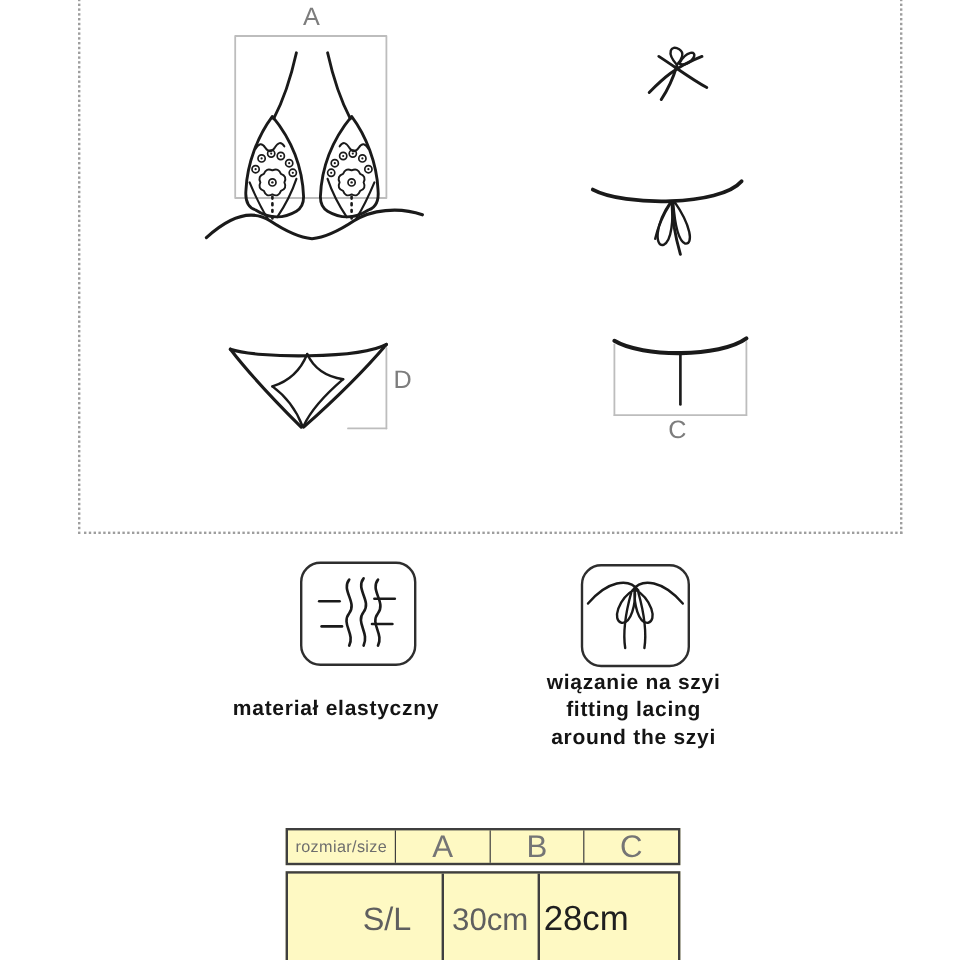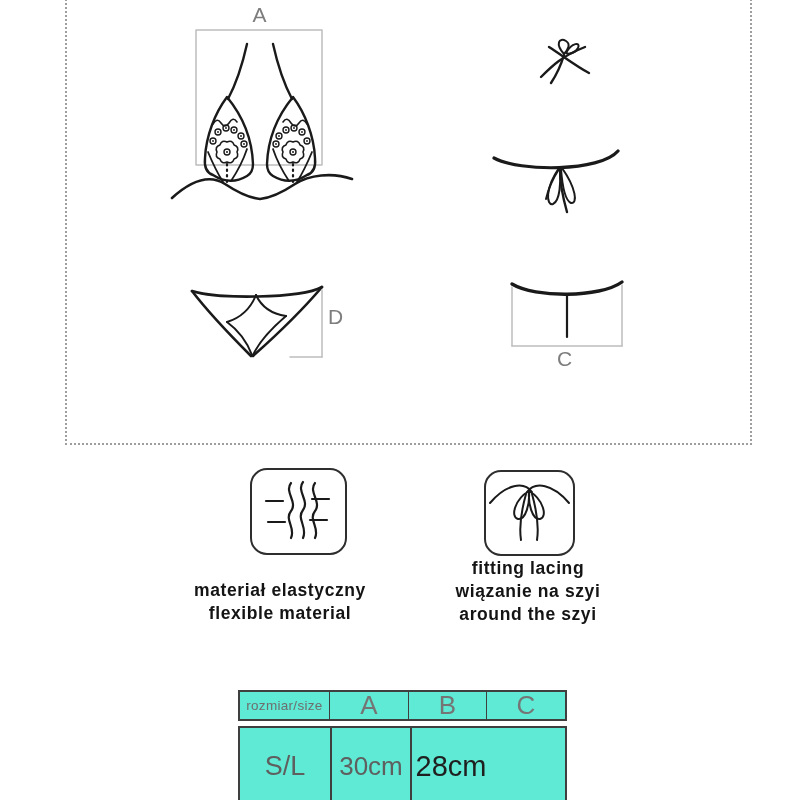--- a/index.html
+++ b/index.html
@@ -18,21 +18,21 @@
   .icon-box{position:absolute;border:2.5px solid #2e2e2e;border-radius:17px;background:#fff;}
   .icon-box.flex-mat{left:250px;top:468px;width:93px;height:83px;}
   .icon-box.lace{left:484px;top:470px;width:87px;height:82px;}
   .icon-box svg{position:absolute;left:0;top:0;}
   .caption{position:absolute;text-align:center;color:#141414;font-size:17.5px;
     font-weight:600;line-height:23px;letter-spacing:0.6px;}
   .caption.cap1{left:160px;top:579px;width:240px;}
   .caption.cap2{left:424px;top:557px;width:208px;}
   
   .size-table{position:absolute;left:238px;top:690px;width:329px;}
-  .t-row{display:flex;border:2px solid #3f3f3f;background:#5eead4;box-sizing:border-box;}
+  .t-row{display:flex;border:2px solid #3f3f3f;background:#fef9c3;box-sizing:border-box;justify-content:center;}
   .t-row.head{height:31px;}
   .t-row.body{height:80px;margin-top:5px;}
   .t-cell{display:flex;align-items:center;justify-content:center;box-sizing:border-box;}
   .t-row.head .t-cell{border-left:1.5px solid #3f3f3f;}
   .t-row.body .t-cell{border-left:2px solid #3f3f3f;}
   .t-cell:first-child{border-left:none !important;}
   .c0{width:90px;} .c1{width:80px;} .c2{width:79px;} .c3{width:80px;}
   .h-size{font-size:13.5px;color:#6e6e6e;letter-spacing:0.3px;}
   .h-dim{font-size:26px;color:#757575;}
   .v-size{font-size:27px;color:#5f5f5f;}
@@ -164,25 +164,24 @@
         <path d="M 43 19 C 29 27 24 45 32 47 C 40 48 44 31 43 19 Z"></path>
         <path d="M 43 19 C 57 27 62 45 54 47 C 46 48 42 31 43 19 Z"></path>
         <path d="M 40 22 C 35 40 33 55 35 68"></path>
         <path d="M 46 22 C 51 40 53 55 51 68"></path>
       </g>
     </svg>
   </div>
 
   <div class="caption cap1">
     <div>materiał elastyczny</div>
-    <div>flexible material</div>
   </div>
   <div class="caption cap2">
+    <div>wiązanie na szyi</div>
     <div>fitting lacing</div>
-    <div>wiązanie na szyi</div>
     <div>around the szyi</div>
   </div>
 
   <div class="size-table">
     <div class="t-row head">
       <div class="t-cell c0 h-size">rozmiar/size</div>
       <div class="t-cell c1 h-dim">A</div>
       <div class="t-cell c2 h-dim">B</div>
       <div class="t-cell c3 h-dim">C</div>
     </div>

